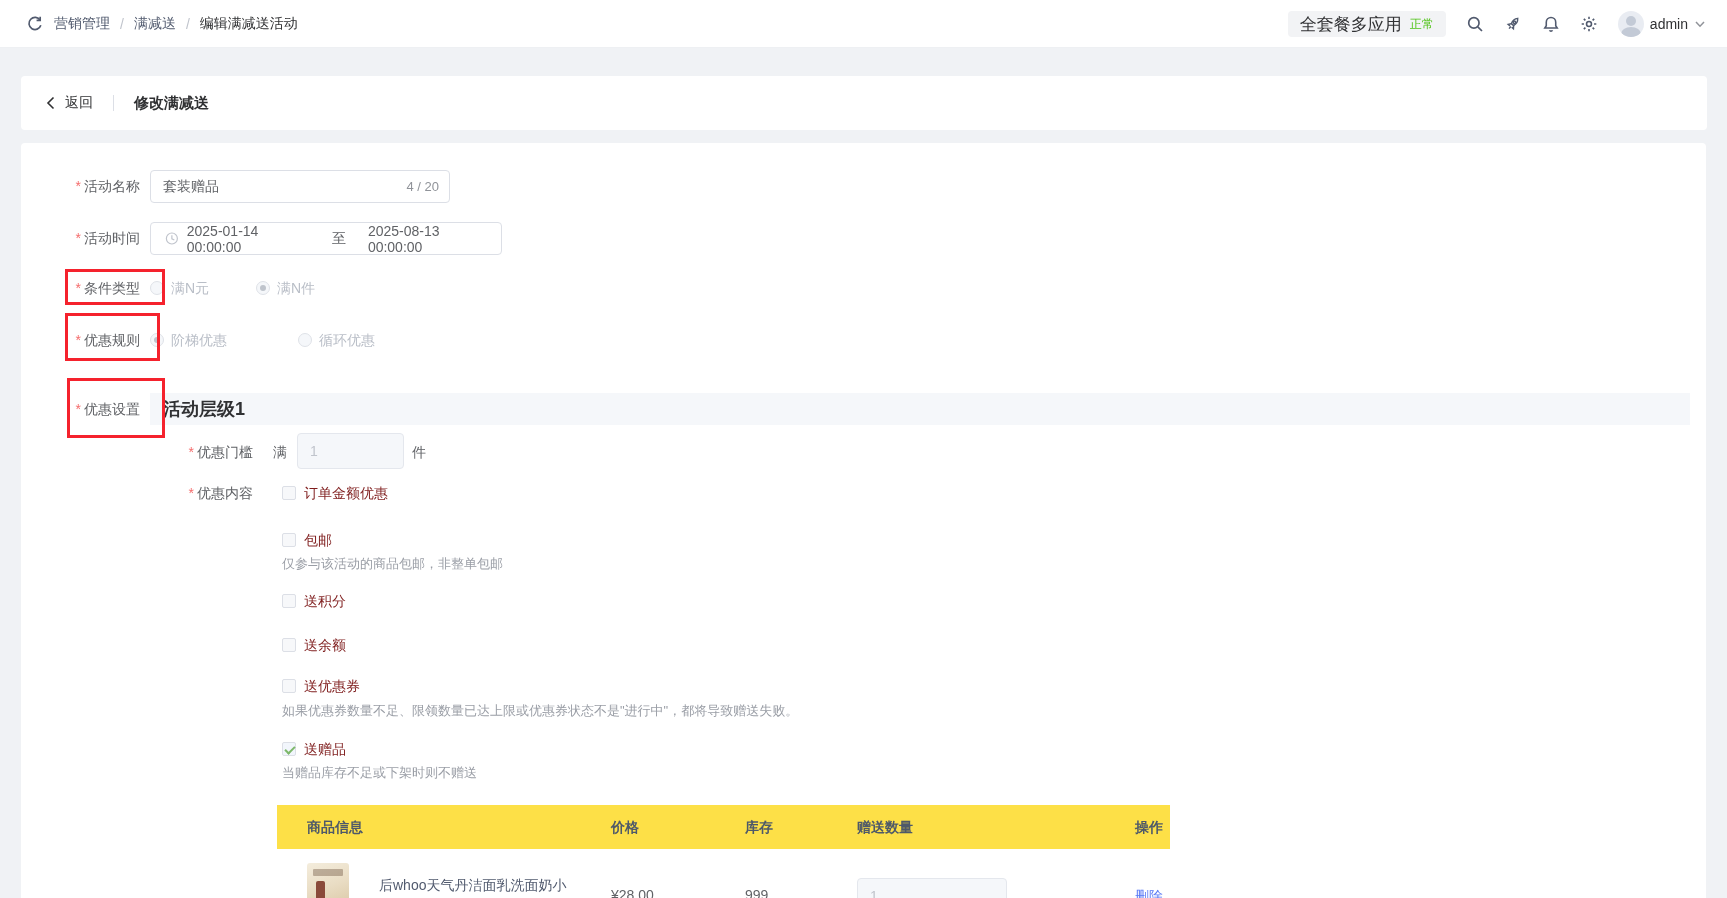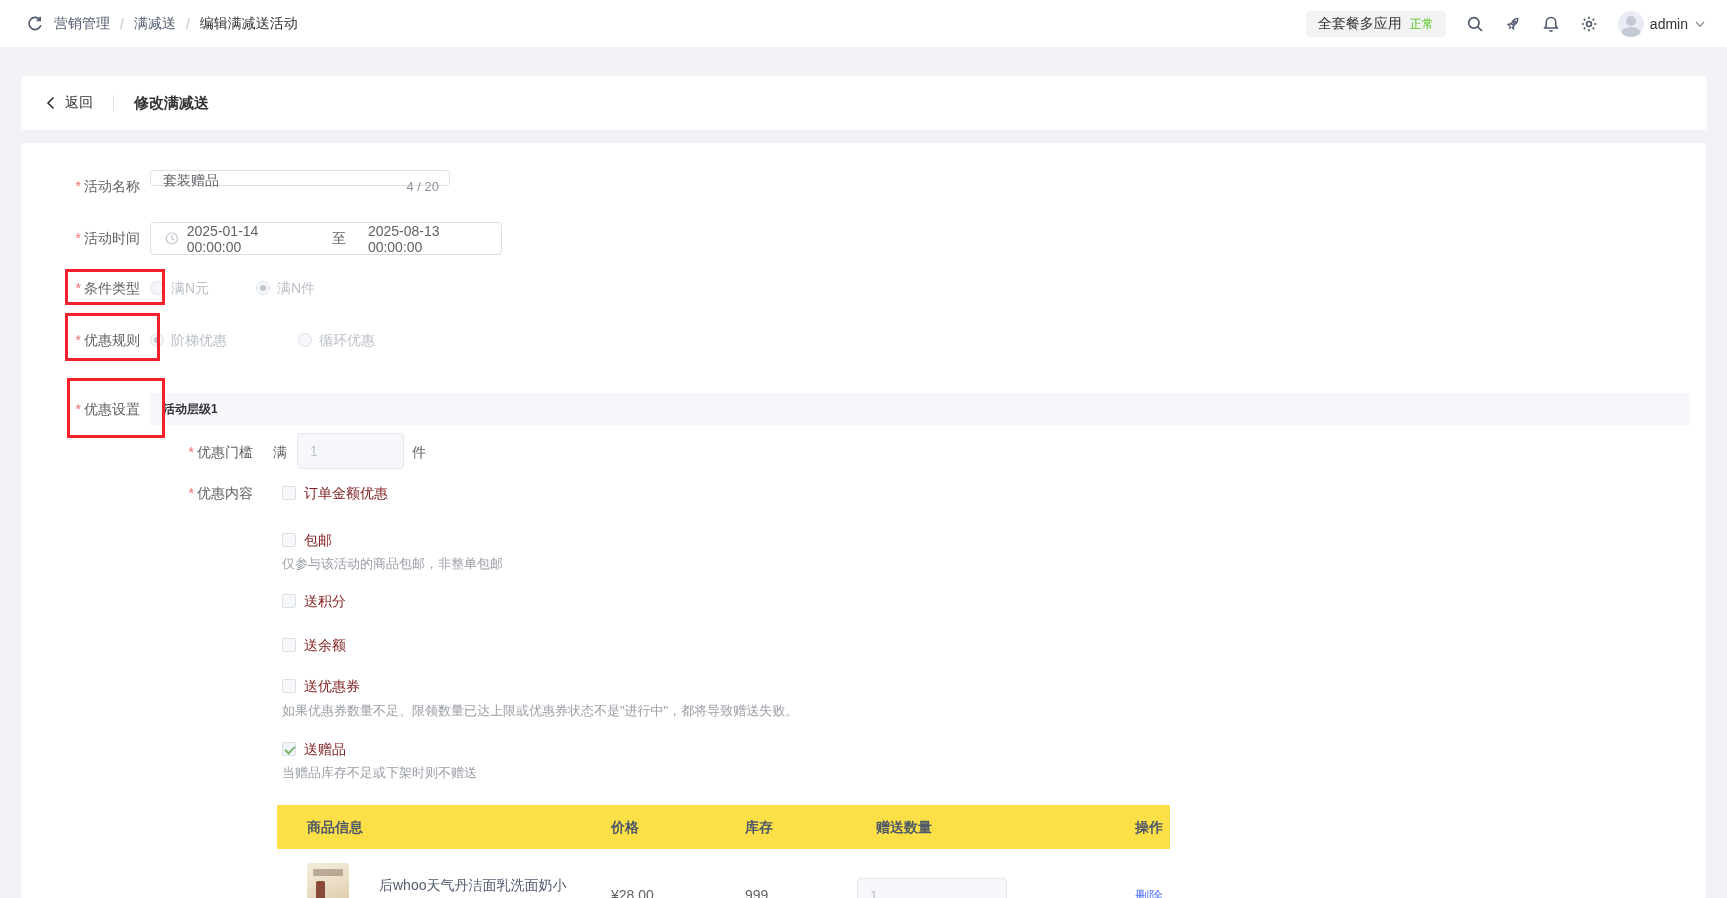--- a/index.html
+++ b/index.html
@@ -7,21 +7,21 @@
   .screen { position:relative; width:1727px; height:898px; background:#f0f2f5; overflow:hidden; }
 
   
   .topbar { position:absolute; left:0; top:0; width:1727px; height:48px; background:#fff; border-bottom:1px solid #eef0f3; }
   .tb-left { position:absolute; left:26px; top:0; height:48px; display:flex; align-items:center; gap:10px; }
   .crumb { font-size:14px; color:#515a6e; cursor:pointer; }
   .crumb.current { color:#303133; cursor:default; }
   .crumb-sep { font-size:14px; color:#c0c4cc; }
   .tb-right { position:absolute; right:21px; top:0; height:48px; display:flex; align-items:center; gap:20px; }
   .app-badge { display:flex; align-items:center; gap:8px; background:#f2f3f5; border-radius:4px; height:26px; padding:0 12px; cursor:pointer; }
-  .app-badge .app-name { font-size:14px; color:#303133; }
+  .app-badge .app-name { font-size:17px; color:#303133; }
   .app-badge .app-status { font-size:12px; color:#52c41a; }
   .tb-icon { width:18px; height:18px; cursor:pointer; display:block; }
   .avatar { width:26px; height:26px; border-radius:50%; background:#e9ecf2; position:relative; overflow:hidden; }
   .avatar .head { position:absolute; left:8px; top:5px; width:10px; height:10px; border-radius:50%; background:#c3cad6; }
   .avatar .body { position:absolute; left:3px; top:16px; width:20px; height:14px; border-radius:50%; background:#c3cad6; }
   .user-wrap { display:flex; align-items:center; gap:6px; cursor:pointer; }
   .username { font-size:14px; color:#303133; }
 
   
   .card1 { position:absolute; left:21px; top:76px; width:1686px; height:54px; background:#fff; border-radius:4px; }
@@ -47,21 +47,21 @@
   .range-box .date { font-size:14px; color:#606266; }
   .range-sep { font-size:14px; color:#606266; }
 
   .radio { position:absolute; width:14px; height:14px; border-radius:50%; border:1px solid #dfe2e8; background:#f5f7fa; }
   .radio.sel::after { content:""; position:absolute; left:3px; top:3px; width:6px; height:6px; border-radius:50%; background:#bfc4cc; }
   .rlabel { position:absolute; font-size:14px; color:#b9bec7; }
 
   .hint { position:absolute; font-size:13px; color:#9a9ea6; }
 
   .tier-band { position:absolute; left:129px; top:250px; width:1540px; height:32px; background:#f5f7fa; }
-  .tier-title { font-size:12px; font-weight:bold; color:#303133; line-height:32px; padding-left:13px; }
+  .tier-title { font-size:18px; font-weight:bold; color:#303133; line-height:32px; padding-left:13px; }
 
   .inp-disabled { position:absolute; border:1px solid #e4e7ed; border-radius:4px; background:#f5f7fa; color:#c0c4cc; font-size:14px; padding:0 12px; outline:none; font-family:inherit; }
 
   .checkbox { position:absolute; left:261px; width:14px; height:14px; border:1px solid #dcdfe6; border-radius:2px; background:#f7f8fa; }
   .checkbox.checked { background:#f2f6fc; }
   .checkbox.checked::after { content:""; position:absolute; left:2px; top:3px; width:8px; height:4px; border-left:2px solid #7db86a; border-bottom:2px solid #7db86a; transform:rotate(-45deg); }
   .cblabel { position:absolute; left:283px; font-size:14px; color:#7f1d1d; }
 
   
   .gift-table { position:absolute; left:256px; top:662px; width:893px; }
@@ -143,21 +143,21 @@
       <div class="hdr-divider"></div>
       <span class="hdr-title">修改满减送</span>
     </div>
   </div>
 
   <div class="card2">
 
     <div class="flabel" style="top:35px;">
       <span class="star">*</span><span>活动名称</span>
     </div>
-    <div class="inp-box" style="left:129px; top:27px; width:300px; height:16px;">
+    <div class="inp-box" style="left:129px; top:27px; width:300px; height:33px;">
       <input class="name-input" value="套装赠品" style="">
       <span class="counter">4 / 20</span>
     </div>
 
     <div class="flabel" style="top:87px;">
       <span class="star">*</span><span>活动时间</span>
     </div>
     <div class="inp-box range-box" style="left:129px; top:79px; width:352px; height:33px;">
       <svg width="15" height="15" viewBox="0 0 15 15" fill="none" stroke="#c0c4cc" stroke-width="1.3" style="margin-right:8px;">
         <circle cx="7.5" cy="7.5" r="6"></circle>
@@ -221,21 +221,21 @@
 
     <div class="checkbox checked" style="top:599px;"></div>
     <span class="cblabel" style="top:598px;">送赠品</span>
     <div class="hint" style="left:261px; top:621px;">当赠品库存不足或下架时则不赠送</div>
 
     <div class="gift-table">
       <div class="gt-head">
         <span class="gt-h" style="left:30px;">商品信息</span>
         <span class="gt-h" style="left:334px;">价格</span>
         <span class="gt-h" style="left:468px;">库存</span>
-        <span class="gt-h" style="left:580px;margin-left:19px;">赠送数量</span>
+        <span class="gt-h" style="left:580px;">赠送数量</span>
         <span class="gt-h" style="left:858px;">操作</span>
       </div>
       <div class="gt-row">
         <div class="thumb">
           <div class="tag"></div>
           <div class="bottle"></div>
         </div>
         <div class="gt-name">后whoo天气丹洁面乳洗面奶小</div>
         <span class="gt-cell" style="left:334px;">¥28.00</span>
         <span class="gt-cell" style="left:468px;">999</span>

